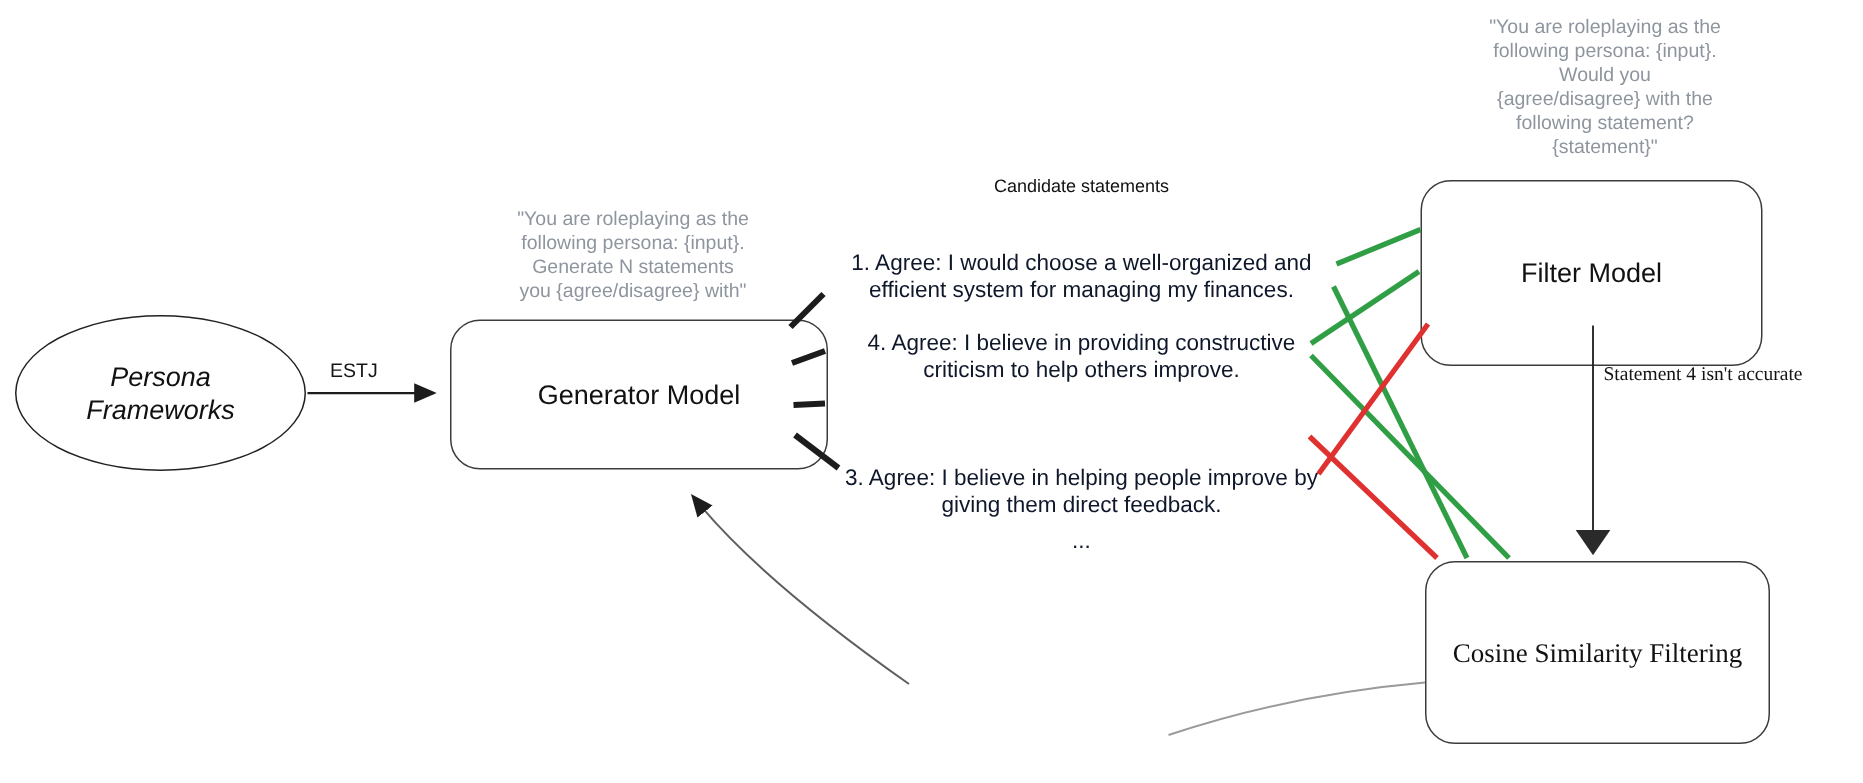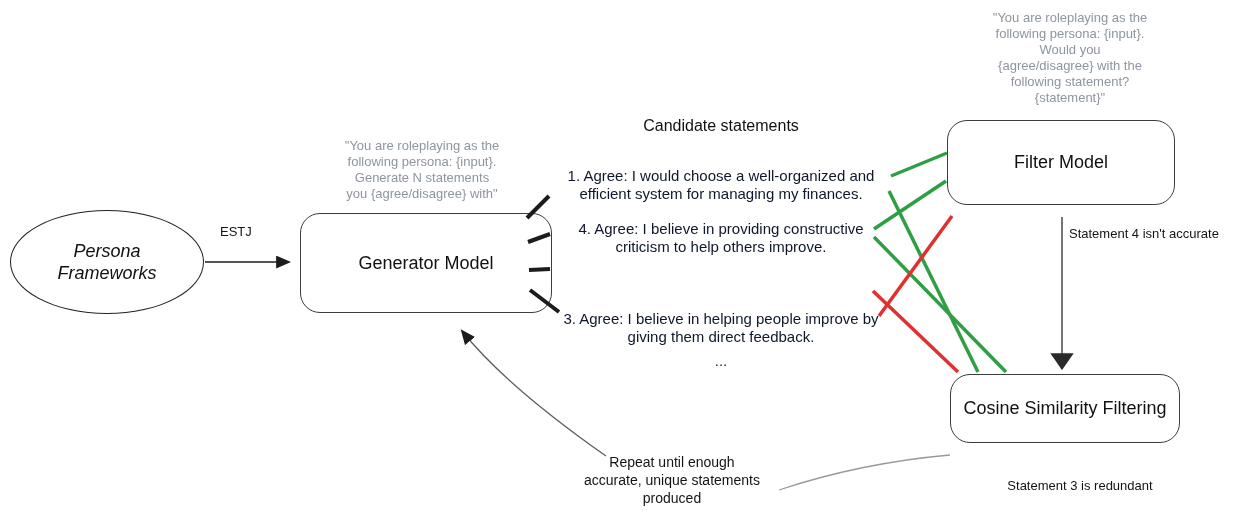--- a/index.html
+++ b/index.html
@@ -34,25 +34,26 @@
     text-align:center;
     white-space:pre-line;
     z-index:1;
   }
   .small-label{
     position:absolute;
     color:#141414;
     font-size:13px;
     z-index:2;
     white-space:nowrap;
+    margin-top:15px;
   }
   .title{
     position:absolute;
     color:#111111;
-    font-size:16px;
+    font-size:12px;
     text-align:center;
     z-index:2;
   }
   .statement{
     position:absolute;
     left:545px;width:352px;
     color:#0f172a;
     font-size:15px;line-height:17.5px;
     text-align:center;
     white-space:pre-line;
@@ -121,27 +122,23 @@
   <div class="statement" style="top:266px;margin-top:44px;">3. Agree: I believe in helping people improve by
 giving them direct feedback.</div>
   <div class="statement" style="top:352px;">...</div>
 
   <div class="prompt" style="left:950px;top:10px;width:240px;">"You are roleplaying as the
 following persona: {input}.
 Would you
 {agree/disagree} with the
 following statement?
 {statement}"</div>
-  <div class="node rounded" style="left:947px;top:120px;width:228px;height:85px;">
+  <div class="node rounded" style="left:947px;top:120px;width:228px;height:124px;">
     <span>Filter Model</span>
   </div>
-  <div class="small-label" style="left:1069px;top:226px;">Statement 4 isn't accurate</div>
+  <div class="small-label" style="left:1069px;top:226px;font-family:Liberation Serif, serif;">Statement 4 isn't accurate</div>
 
-  <div class="node rounded" style="left:950px;top:374px;width:230px;height:69px;">
+  <div class="node rounded" style="left:950px;top:374px;width:230px;height:122px;font-family:Liberation Serif, serif;">
     <span>Cosine Similarity Filtering</span>
   </div>
-  <div class="small-label" style="left:990px;top:478px;width:180px;text-align:center;">Statement 3 is redundant</div>
 
-  <div class="note" style="left:545px;top:453px;width:254px;">Repeat until enough
-accurate, unique statements
-produced</div>
 
 </div>
 
 </body></html>

